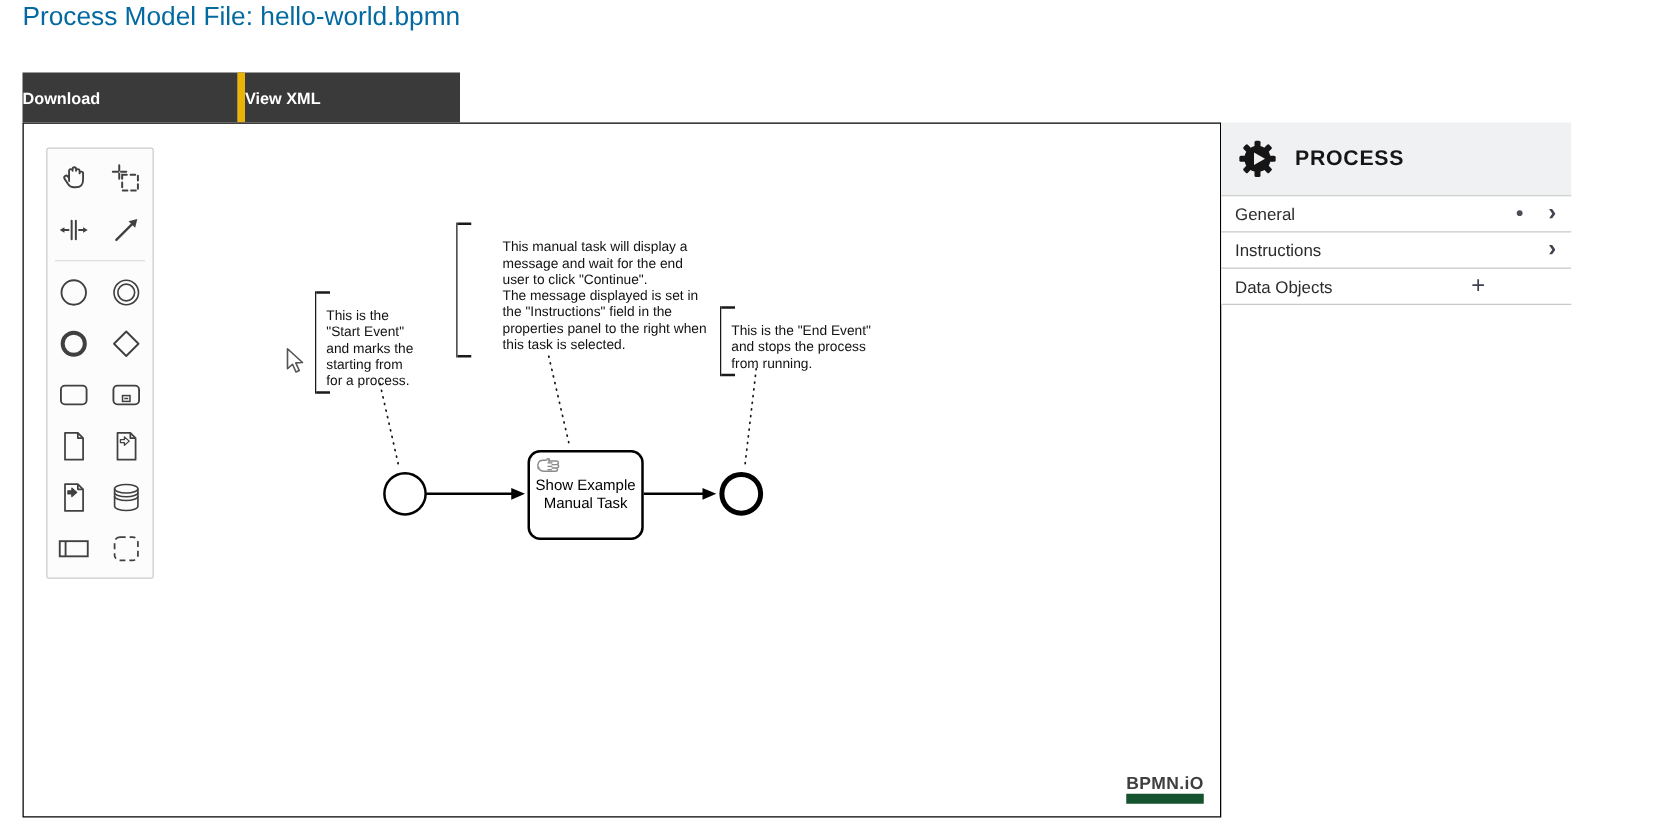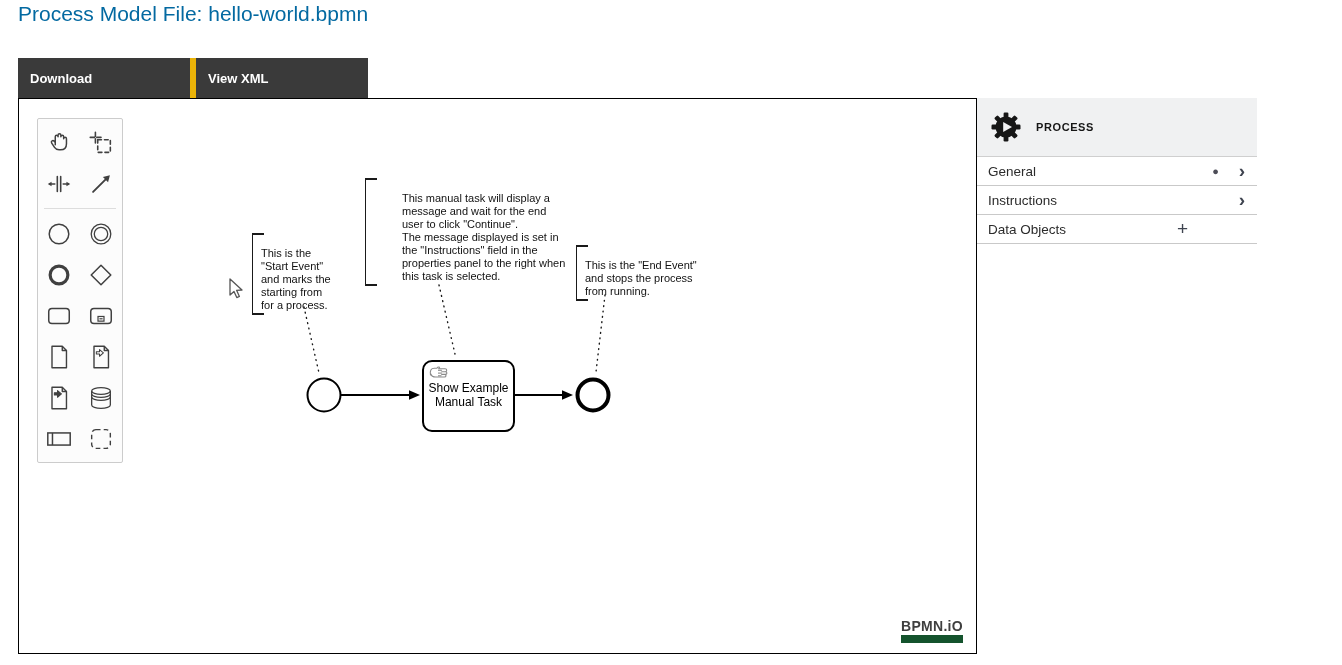--- a/index.html
+++ b/index.html
@@ -2,21 +2,21 @@
 <html><head>
 <meta charset="utf-8">
 <style>
   html,body{margin:0;padding:0;background:#fff;}
   body{width:1342px;height:665px;overflow:hidden;font-family:"Liberation Sans",sans-serif;color:#161616;}
   .page{position:relative;width:1342px;height:665px;}
 
   .page-title{position:absolute;left:18px;top:2px;font-size:21px;font-weight:400;color:#0369a1;margin:0;}
 
   .tab-bar{position:absolute;left:18px;top:58px;height:40px;display:flex;}
-  .tab{background:#3a3a3a;color:#fff;font-size:13px;font-weight:600;display:flex;align-items:center;padding-left:12px;box-sizing:border-box;cursor:pointer;}
+  .tab{background:#3a3a3a;color:#fff;font-size:13px;font-weight:600;display:flex;align-items:center;padding-left:0;box-sizing:border-box;cursor:pointer;}
   .tab-download{width:172px;}
   .tab-viewxml{width:178px;border-left:6px solid #eab308;}
 
   .canvas{position:absolute;left:18px;top:98px;width:957px;height:554px;border:1px solid #000;background:#fff;}
   .diagram-svg{position:absolute;left:0;top:0;width:957px;height:554px;}
 
   
   .palette{position:absolute;left:18px;top:19px;width:84px;background:#fcfcfc;border:1px solid #ccc;border-radius:2px;padding:3px 0;display:grid;grid-template-columns:1fr 1fr;}
   .palette-entry{height:41px;display:flex;align-items:center;justify-content:center;cursor:pointer;}
   .palette-sep{grid-column:1 / -1;height:1px;background:#ddd;margin:4px 6px;}
@@ -31,21 +31,21 @@
   .ann-task{left:346px;top:79px;padding-left:36px;}
   .ann-end{left:557px;top:146px;}
 
   .cursor{position:absolute;left:209px;top:179px;width:18px;height:22px;}
 
   .watermark{position:absolute;right:13px;bottom:10px;font-size:14px;font-weight:bold;color:#3f3f3f;letter-spacing:.3px;border-bottom:8px solid #14532d;padding-bottom:1px;text-decoration:none;cursor:pointer;}
 
   
   .props{position:absolute;left:977px;top:98px;width:280px;background:#fff;}
   .props-header{height:58px;background:#f0f1f2;border-bottom:1px solid #cfcfcf;display:flex;align-items:center;gap:14px;padding-left:13px;}
-  .props-header-label{font-size:11px;font-weight:bold;letter-spacing:.6px;color:#161616;text-align:right;}
+  .props-header-label{font-size:17px;font-weight:bold;letter-spacing:.6px;color:#161616;text-align:right;}
   .prop-row{position:relative;height:28px;border-bottom:1px solid #c9c9c9;display:flex;align-items:center;padding-left:11px;font-size:13.5px;color:#2b2b2b;cursor:pointer;}
   .prop-dot{position:absolute;right:38px;top:50%;transform:translateY(-50%);font-size:11px;color:#4d4d57;line-height:1;}
   .prop-chevron{position:absolute;right:12px;top:50%;transform:translateY(-54%);font-size:19px;color:#3f4450;line-height:1;font-weight:bold;}
   .prop-plus{position:absolute;left:200px;top:50%;transform:translateY(-52%);font-size:19px;color:#3f4450;line-height:1;}
 </style>
 </head>
 <body>
 
 <div class="page">
 

